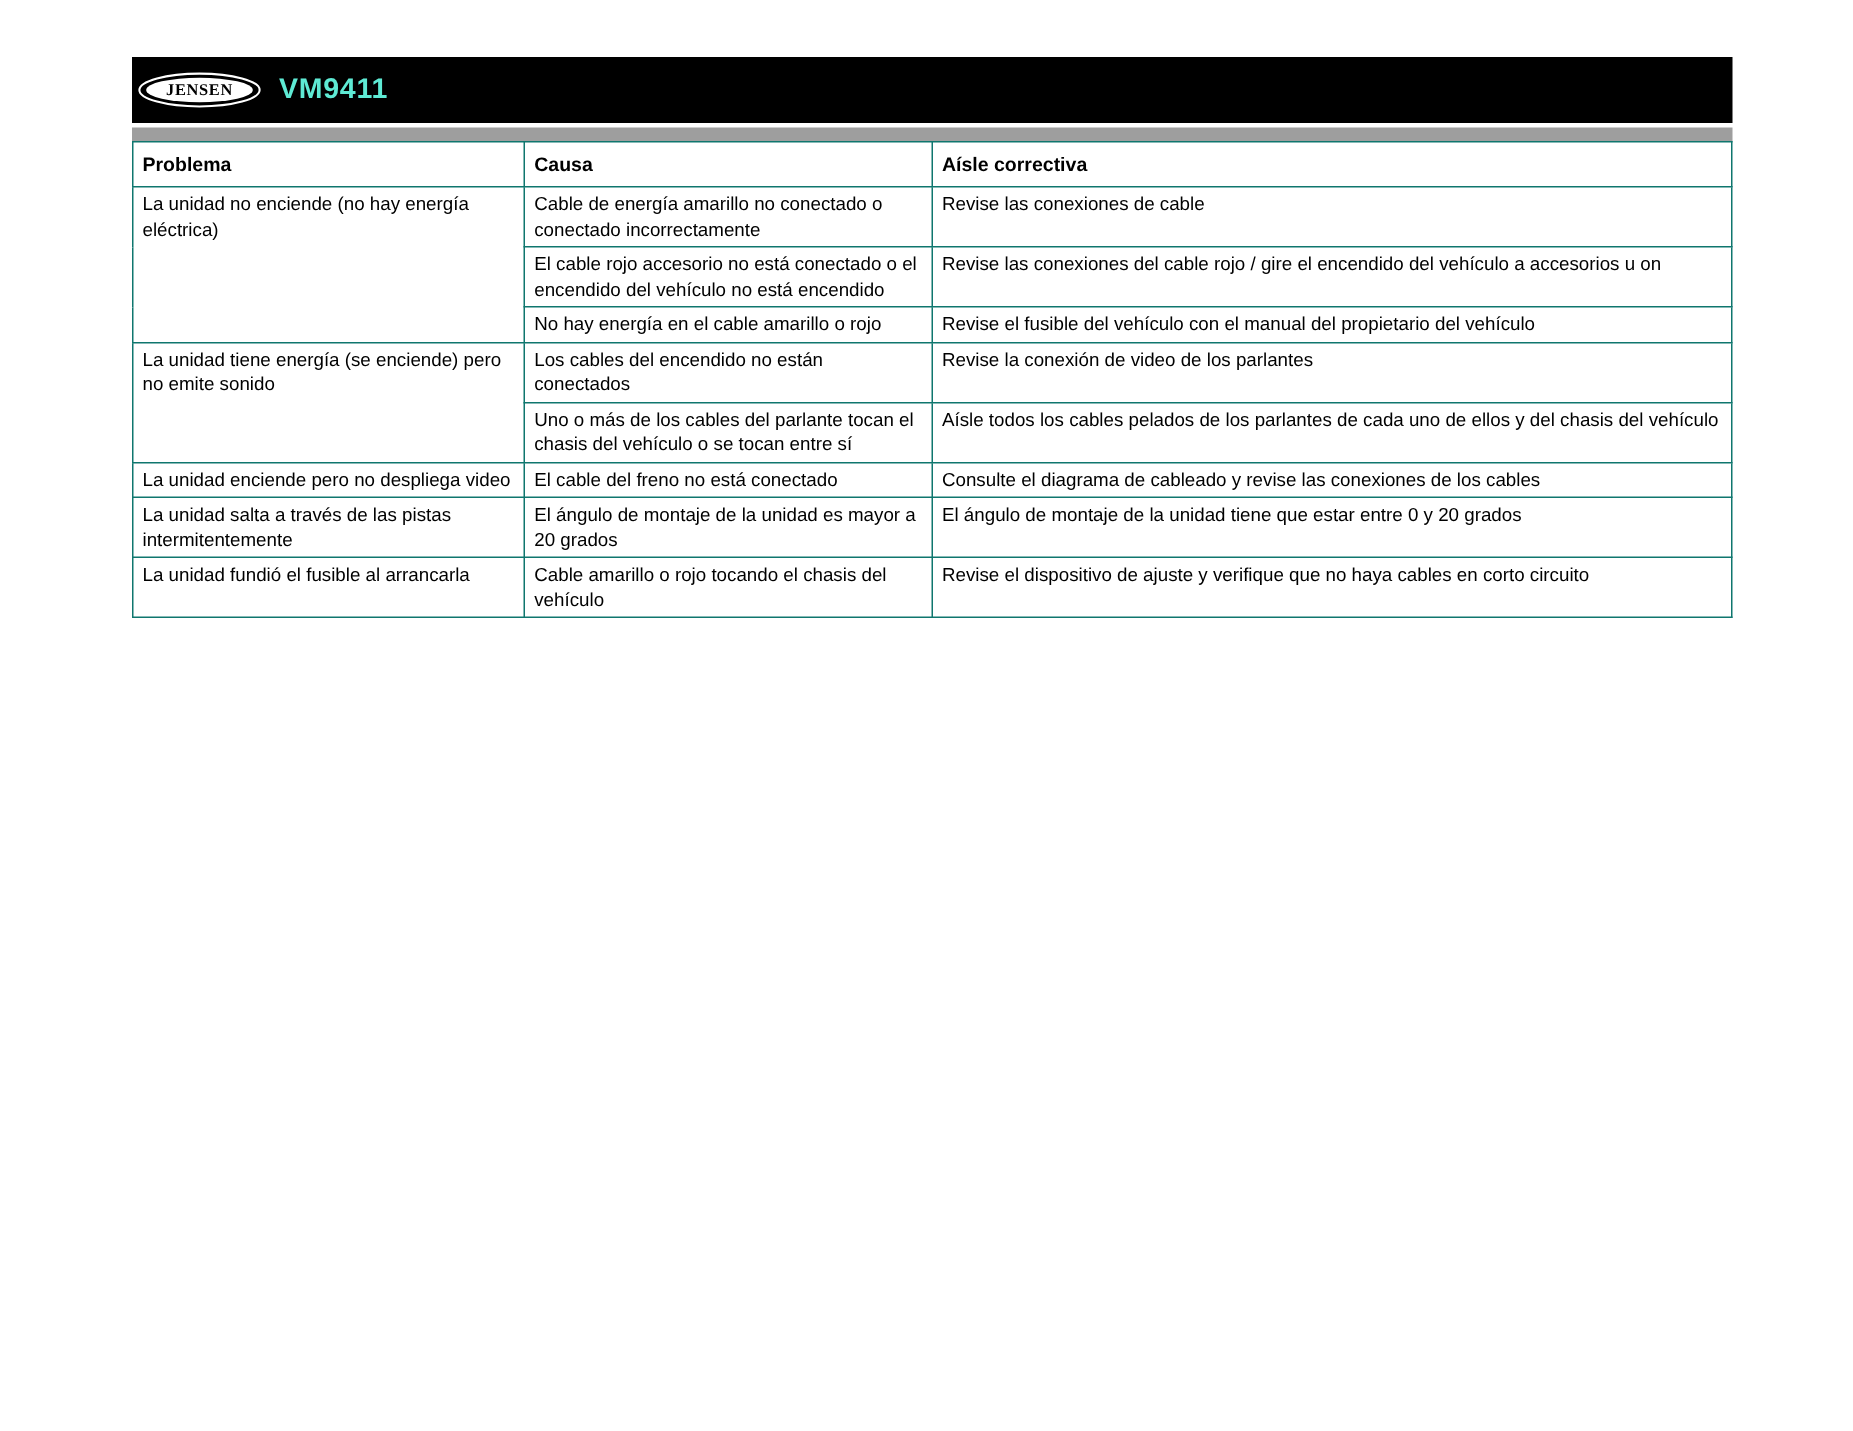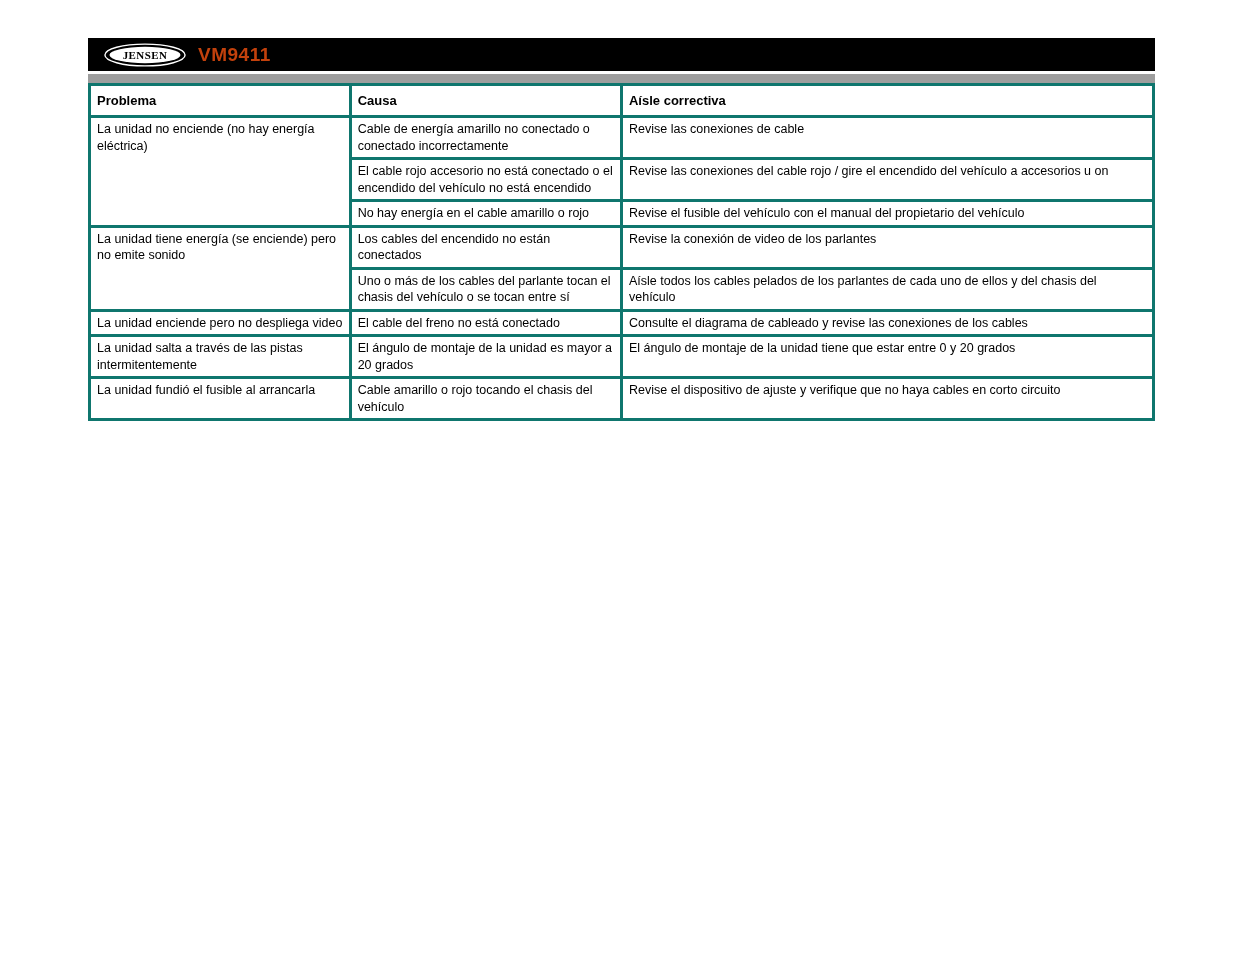--- a/index.html
+++ b/index.html
@@ -12,37 +12,37 @@
       font-family: Arial, Helvetica, sans-serif;
       width: 1235px;
       height: 954px;
       position: relative;
     }
     .page {
       padding: 38px 80px 40px 88px;
     }
     .header-bar {
       background: #000;
-      height: 33px;
+      height: 44px;
       display: flex;
       align-items: center;
-      padding: 0 16px;
+      padding: 0 4px;
       position: relative;
     }
     .logo-badge {
       position: relative;
       width: 82px;
       height: 24px;
     }
     .logo-badge svg {
       width: 100%;
       height: 100%;
     }
     .model-label {
-      color: #c2410c;
+      color: #5eead4;
       font-size: 19px;
       font-weight: bold;
       margin-left: 12px;
       letter-spacing: 0.5px;
     }
     .gray-rule {
       height: 9px;
       background: #9e9e9e;
       margin-top: 3px;
     }
@@ -56,21 +56,21 @@
     table.troubleshoot {
       border-collapse: collapse;
       width: 100%;
       table-layout: fixed;
     }
     table.troubleshoot col.c1 { width: 24.5%; }
     table.troubleshoot col.c2 { width: 25.5%; }
     table.troubleshoot col.c3 { width: 50%; }
     table.troubleshoot th,
     table.troubleshoot td {
-      border: 3px solid #0f766e;
+      border: 1px solid #0f766e;
       font-size: 12.5px;
       padding: 3px 6px 3px 6px;
       text-align: left;
       vertical-align: top;
       line-height: 1.32;
     }
     table.troubleshoot th {
       font-weight: bold;
       font-size: 13px;
       padding: 6px 6px;

